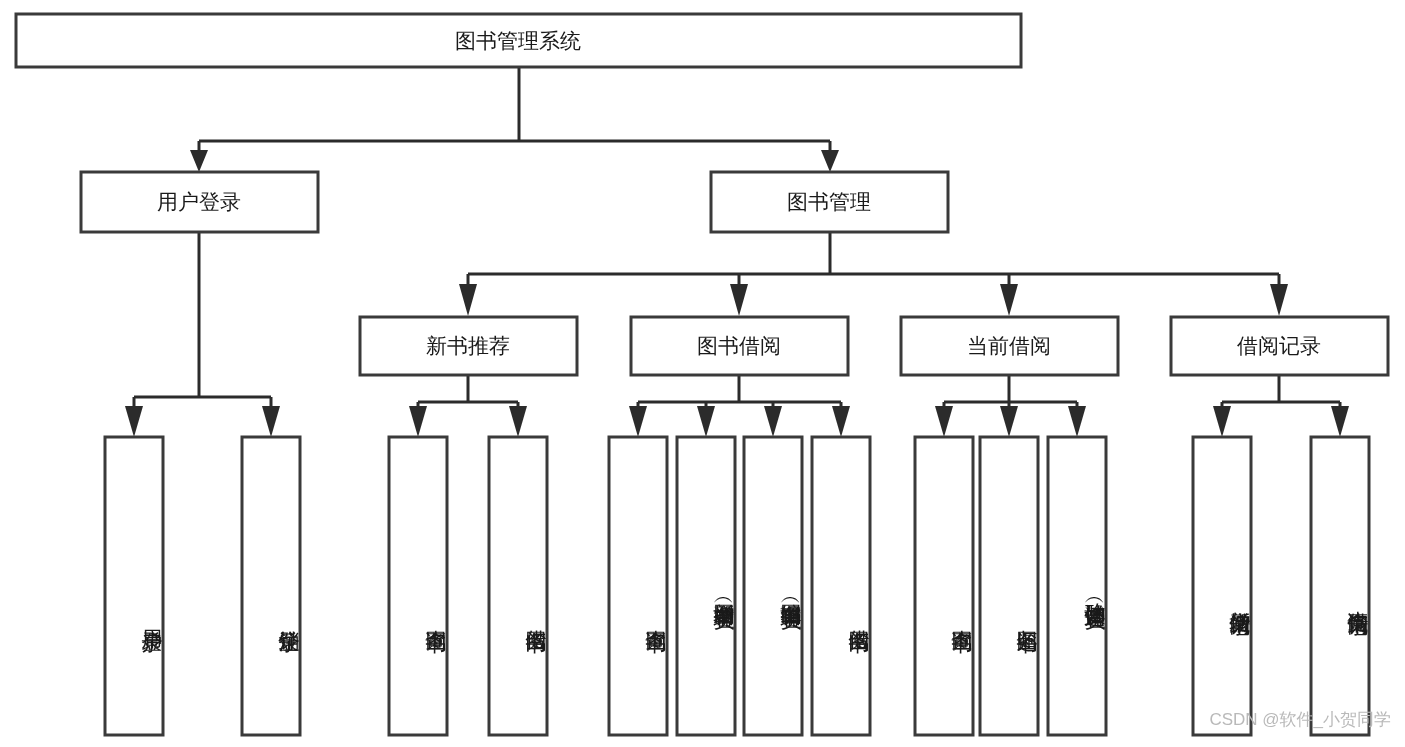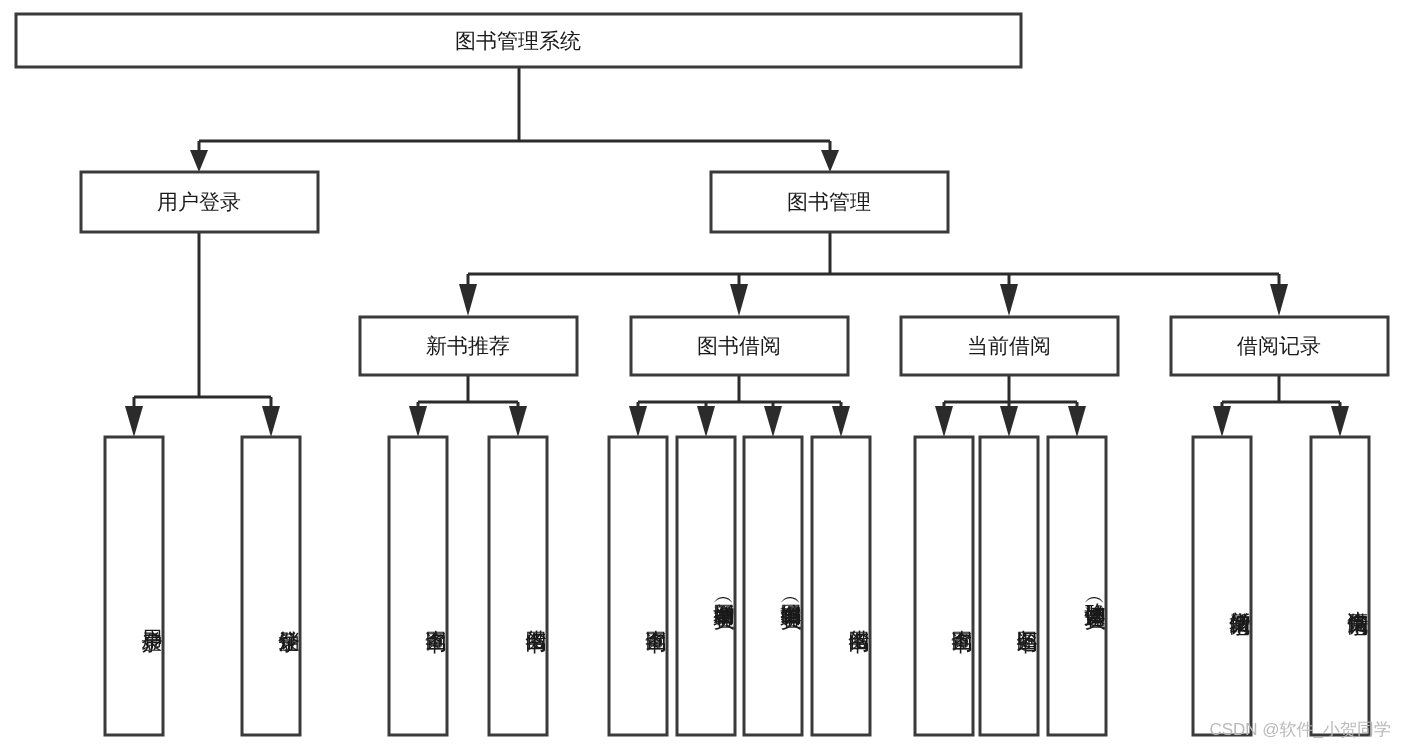--- a/index.html
+++ b/index.html
@@ -61,21 +61,21 @@
     line-height: 1;
     display: flex;
     align-items: flex-start;
     justify-content: center;
     white-space: nowrap;
     pointer-events: none;
   }
   .watermark {
     position: absolute;
     right: 14px;
-    bottom: 6px;
+    bottom: 16px;
     font-family: "Liberation Sans", "DejaVu Sans", sans-serif;
     font-size: 17px;
     color: #b9b9b9;
     white-space: nowrap;
     pointer-events: none;
     margin-left: 29px;
   }
 </style>
 </head>
 <body>

